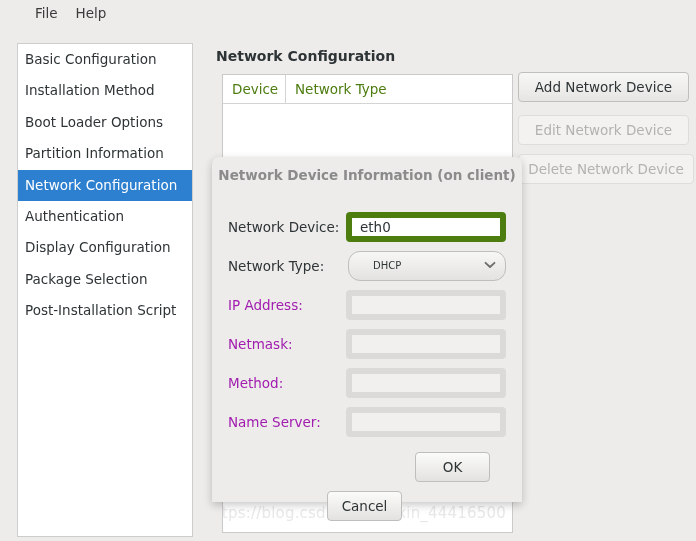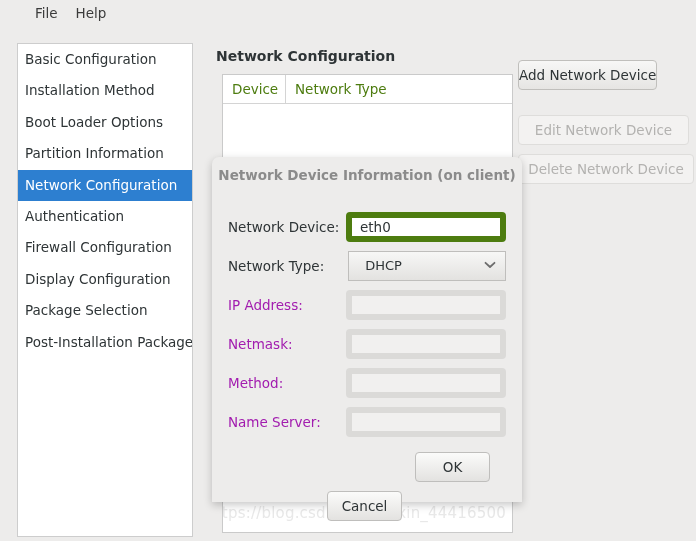--- a/index.html
+++ b/index.html
@@ -129,21 +129,21 @@
   }
   .action-btn.enabled {
     background: linear-gradient(to bottom, #f7f7f6 0%, #e6e5e3 100%);
     color: #2e3436;
   }
   .action-btn.disabled {
     background: #f3f2f1;
     color: #b3b2b0;
     border-color: #dedddb;
   }
-  #btn-add    { left: 518px; top: 60px;  width: 139px; }
+  #btn-add    { left: 518px; top: 72px;  width: 171px; }
   #btn-edit   { left: 518px; top: 115px; width: 171px; }
   #btn-delete { left: 518px; top: 154px; width: 176px; }
 
   
   #dialog {
     position: absolute;
     left: 212px; top: 157px;
     width: 310px; height: 345px;
     background: #edeceb;
     border-top-left-radius: 7px;
@@ -194,26 +194,26 @@
     background: #f1f0ef;
     border-color: #dbdad8;
     color: #b6b5b3;
   }
   .combo {
     position: relative;
     width: 160px;
     height: 30px;
     box-sizing: border-box;
     border: 1px solid #bfbebc;
-    border-radius: 0;
+    border-radius: 12px;
     background: linear-gradient(to bottom, #f7f7f6 0%, #e3e2e0 100%);
-    font-size: 13px;
-    color: #2e3436;
-    line-height: 28px;
-    padding-left: 16px;
+    font-size: 10px;
+    color: #2e3436;
+    line-height: 28px;
+    padding-left: 24px;
     cursor: default;
   }
   .combo .chev {
     position: absolute;
     right: 9px;
     top: 0;
     line-height: 28px;
     font-size: 11px;
     color: #6d6d6d;
   }
@@ -243,24 +243,23 @@
   <div class="menu-item">Help</div>
 </div>
 
 <div id="sidebar">
   <div class="side-item">Basic Configuration</div>
   <div class="side-item">Installation Method</div>
   <div class="side-item">Boot Loader Options</div>
   <div class="side-item">Partition Information</div>
   <div class="side-item selected">Network Configuration</div>
   <div class="side-item">Authentication</div>
-  <div class="side-item">Firewall Configuration</div>
   <div class="side-item">Display Configuration</div>
   <div class="side-item">Package Selection</div>
-  <div class="side-item">Post-Installation Package</div>
+  <div class="side-item">Post-Installation Script</div>
 </div>
 
 <div id="panel-title">Network Configuration</div>
 
 <div id="device-table">
   <div id="table-head">
     <div class="th col-device">Device</div>
     <div class="th col-type">Network Type</div>
   </div>
   <div id="table-body"></div>

